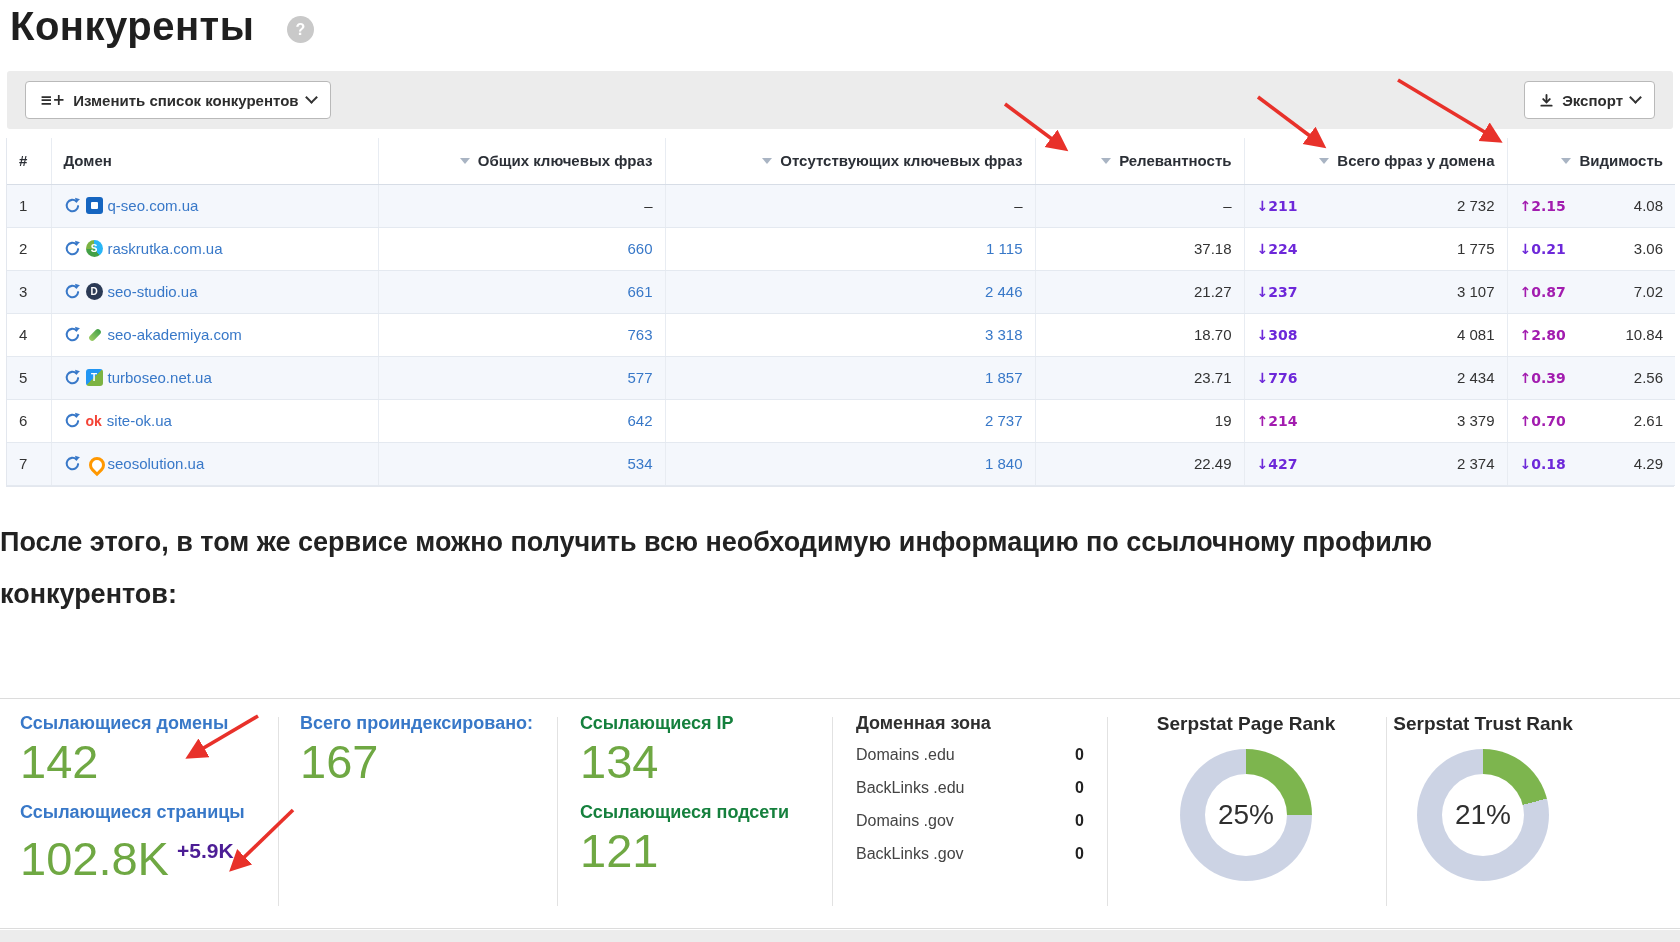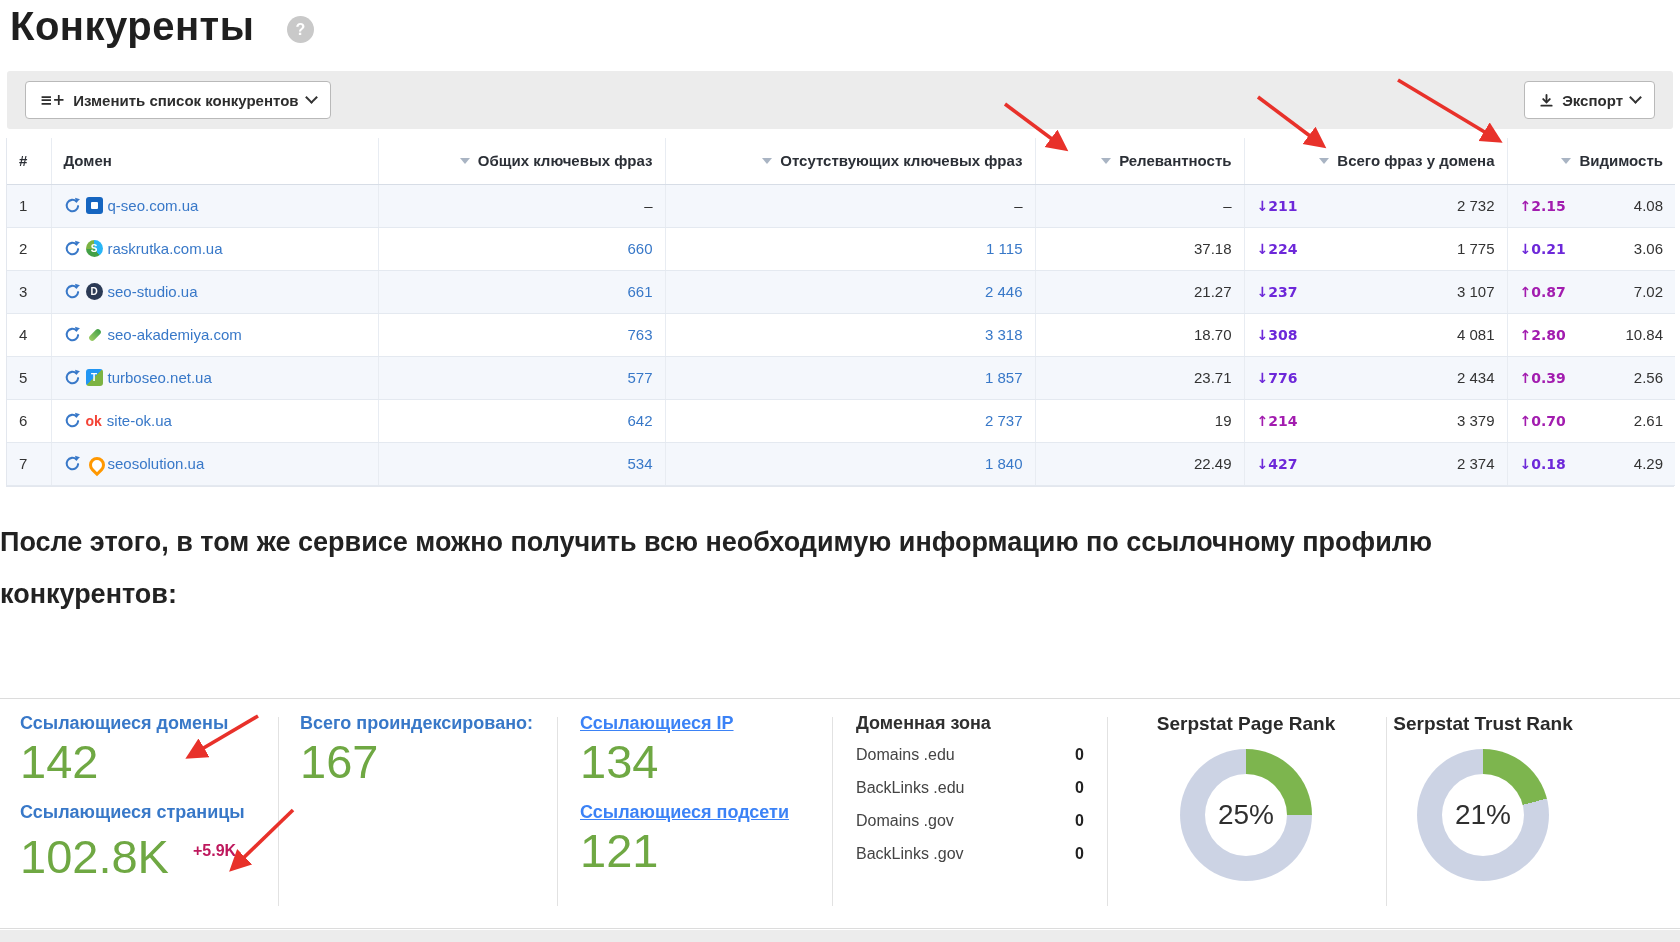--- a/index.html
+++ b/index.html
@@ -67,23 +67,23 @@
           color:#222; line-height:52px; }
 
   
   .panel { position:absolute; top:698px; left:0; right:0; height:231px; background:#fff;
            border-top:1px solid #dcdcdc; border-bottom:1px solid #dcdcdc; }
   .vdiv { position:absolute; top:18px; bottom:22px; width:1px; background:#e2e2e2; }
   .pcol { position:absolute; top:14px; }
   .metric { margin-bottom:14px; }
   .metric .mlabel { font-size:18px; font-weight:700; margin-bottom:2px; }
   .labels-blue .mlabel { color:#3878c8; }
-  .labels-dark .mlabel { color:#3b82f6;text-decoration:underline; }
+  .labels-dark .mlabel { color:#15803d; }
   .metric .mvalue { font-size:47px; color:#6fa843; line-height:52px; }
-  .metric .msup { font-size:16px; font-weight:700; color:#be185d; vertical-align:super; margin-left:24px; }
+  .metric .msup { font-size:21px; font-weight:700; color:#4c1d95; vertical-align:super; margin-left:8px; }
   .zone-title { font-size:18px; font-weight:700; color:#2f2f2f; margin-bottom:12px; }
   .zone-row { display:flex; justify-content:space-between; width:100%; font-size:16px; color:#444;
               margin-bottom:15px; }
   .zone-row .zval { font-weight:700; color:#222; }
   .donut-col { text-align:center; }
   .donut-title { font-size:19px; font-weight:700; color:#2a2a2a; }
   .donut { position:relative; width:132px; height:132px; border-radius:50%; margin:14px auto 0; }
   .donut::before { content:""; position:absolute; inset:25px; background:#fff; border-radius:50%; }
   .donut .dlabel { position:absolute; inset:0; display:flex; align-items:center; justify-content:center;
                    font-size:28px; font-weight:500; color:#2f2f2f; z-index:2; }

